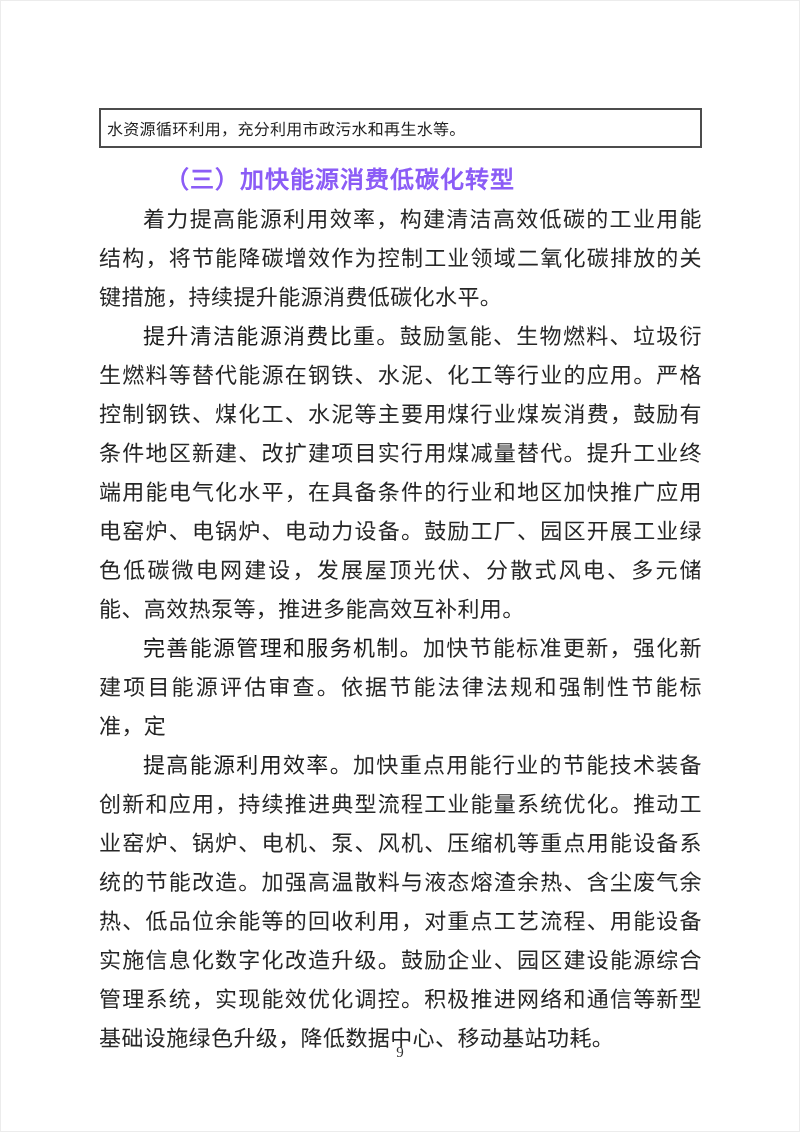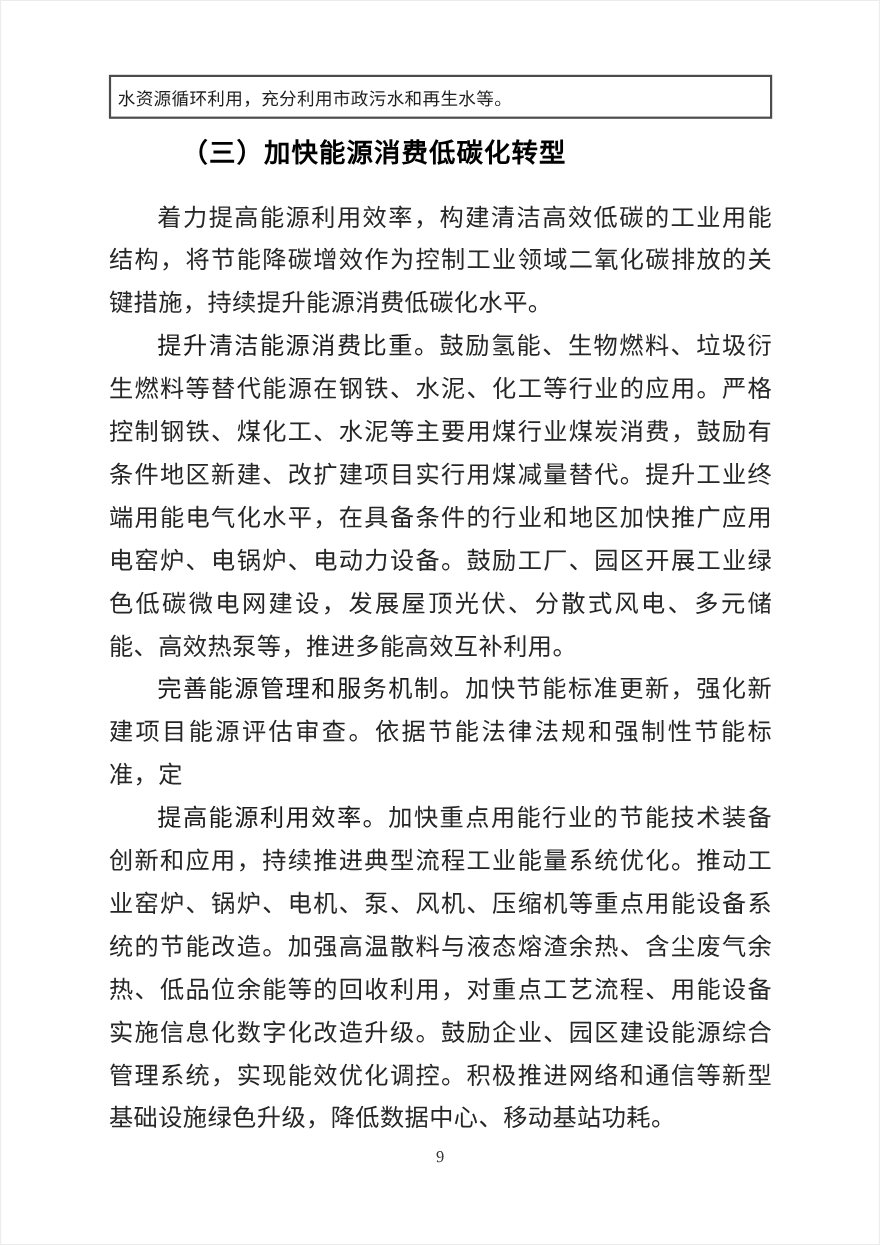--- a/index.html
+++ b/index.html
@@ -17,42 +17,42 @@
     font-family: "Liberation Serif", "DejaVu Serif", serif;
     color: #242424;
   }
   .content {
     position: absolute;
     left: 99px;
     top: 0;
     width: 603px;
   }
   .callout-box {
-    margin-top: 68px;
+    margin-top: 108px;
     box-sizing: border-box;
     width: 603px;
     min-height: 40px;
     border: 2px solid #4c4c4c;
     display: flex;
     align-items: center;
     padding: 4px 6px;
     font-size: 16px;
     letter-spacing: 0.3px;
     color: #1f1f1f;
   }
   .section-heading {
     margin: 13px 0 0 66px;
     font-size: 24px;
     font-weight: bold;
     line-height: 39px;
     letter-spacing: 1px;
-    color: #000000;
+    color: #8b5cf6;
   }
   .body-text {
-    margin-top: 18px;
+    margin-top: 0;
   }
   .para {
     margin: 0;
     font-size: 22px;
     line-height: 39px;
     text-align: justify;
     text-indent: 2em;
     letter-spacing: 0.4px;
     color: #262626;
   }

